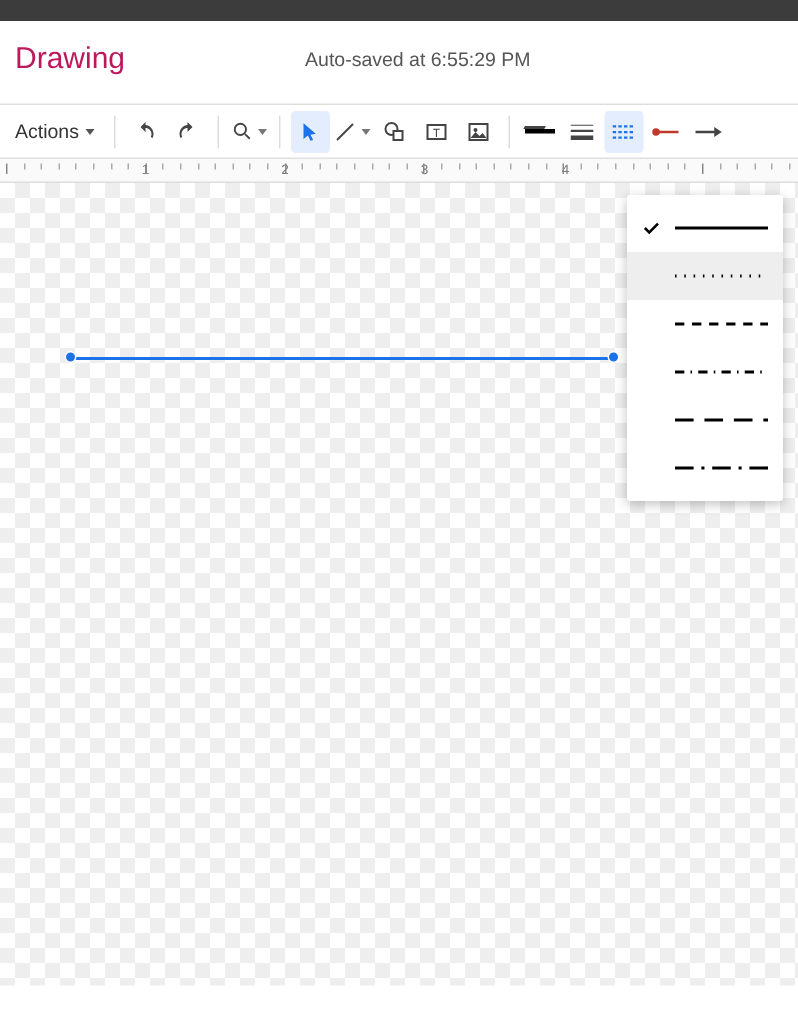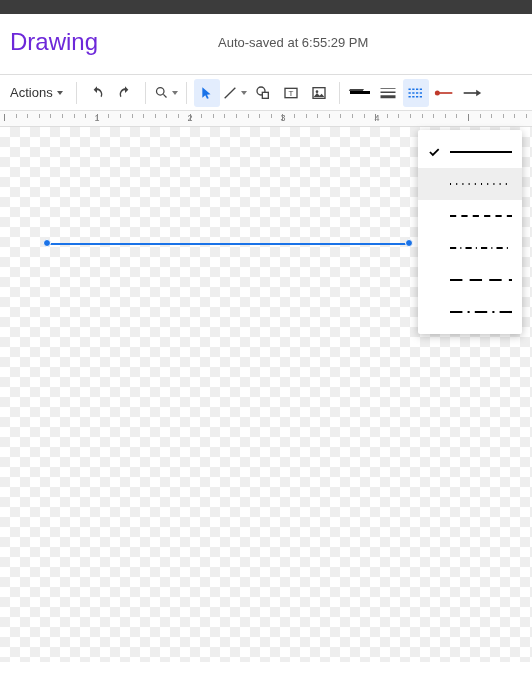--- a/index.html
+++ b/index.html
@@ -15,23 +15,23 @@
       height: 14px;
       background: #3c3c3c;
     }
     .header {
       display: flex;
       align-items: center;
       padding: 14px 10px 18px 10px;
       border-bottom: 1px solid #ddd;
     }
     .title {
-      font-size: 24px;
+      font-size: 20px;
       font-weight: 400;
-      color: #6d28d9;
+      color: #be185d;
       flex: 0 0 auto;
     }
     .autosave {
       font-size: 13px;
       color: #555;
       margin-left: 120px;
     }
     .toolbar {
       display: flex;
       align-items: center;

